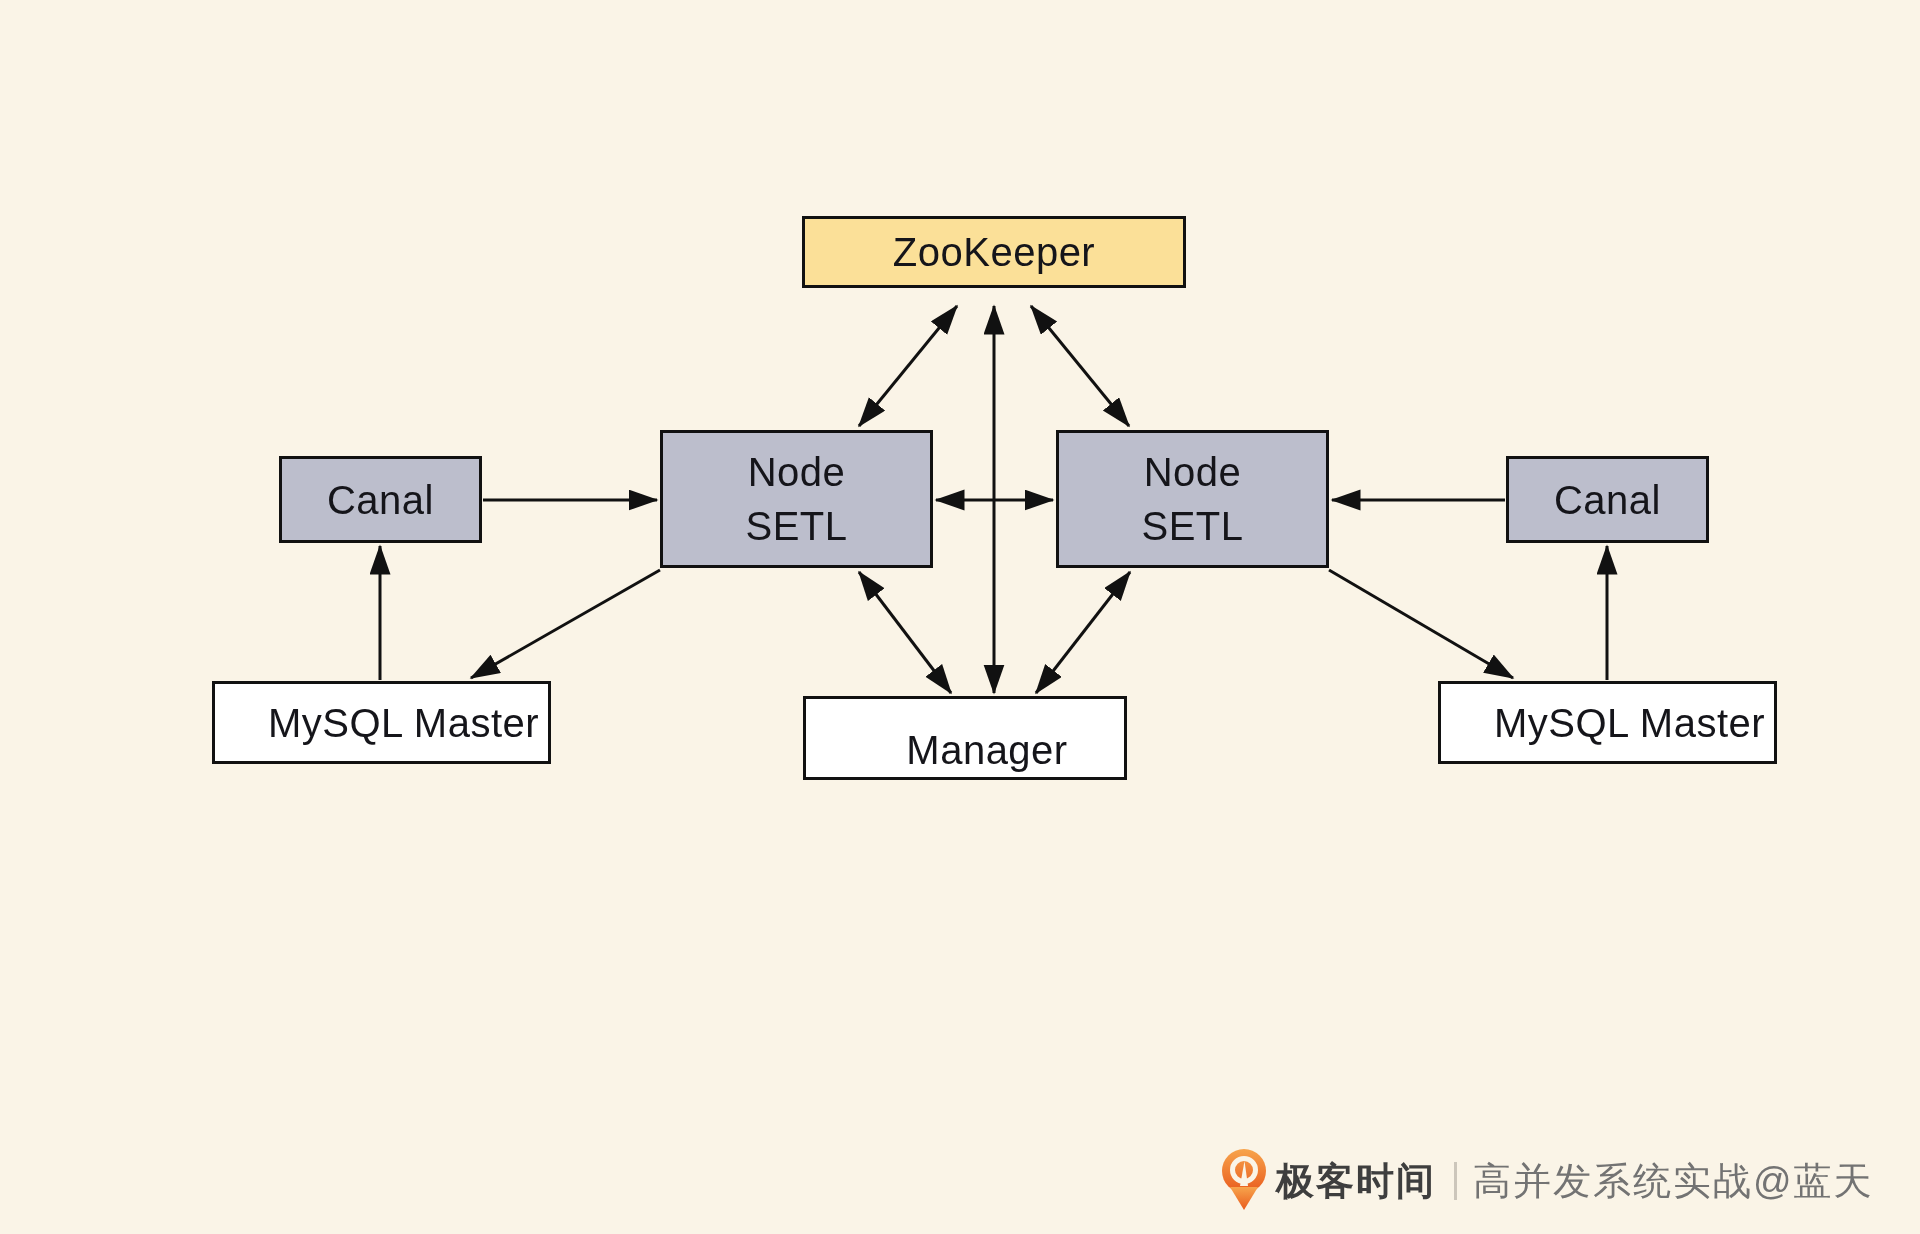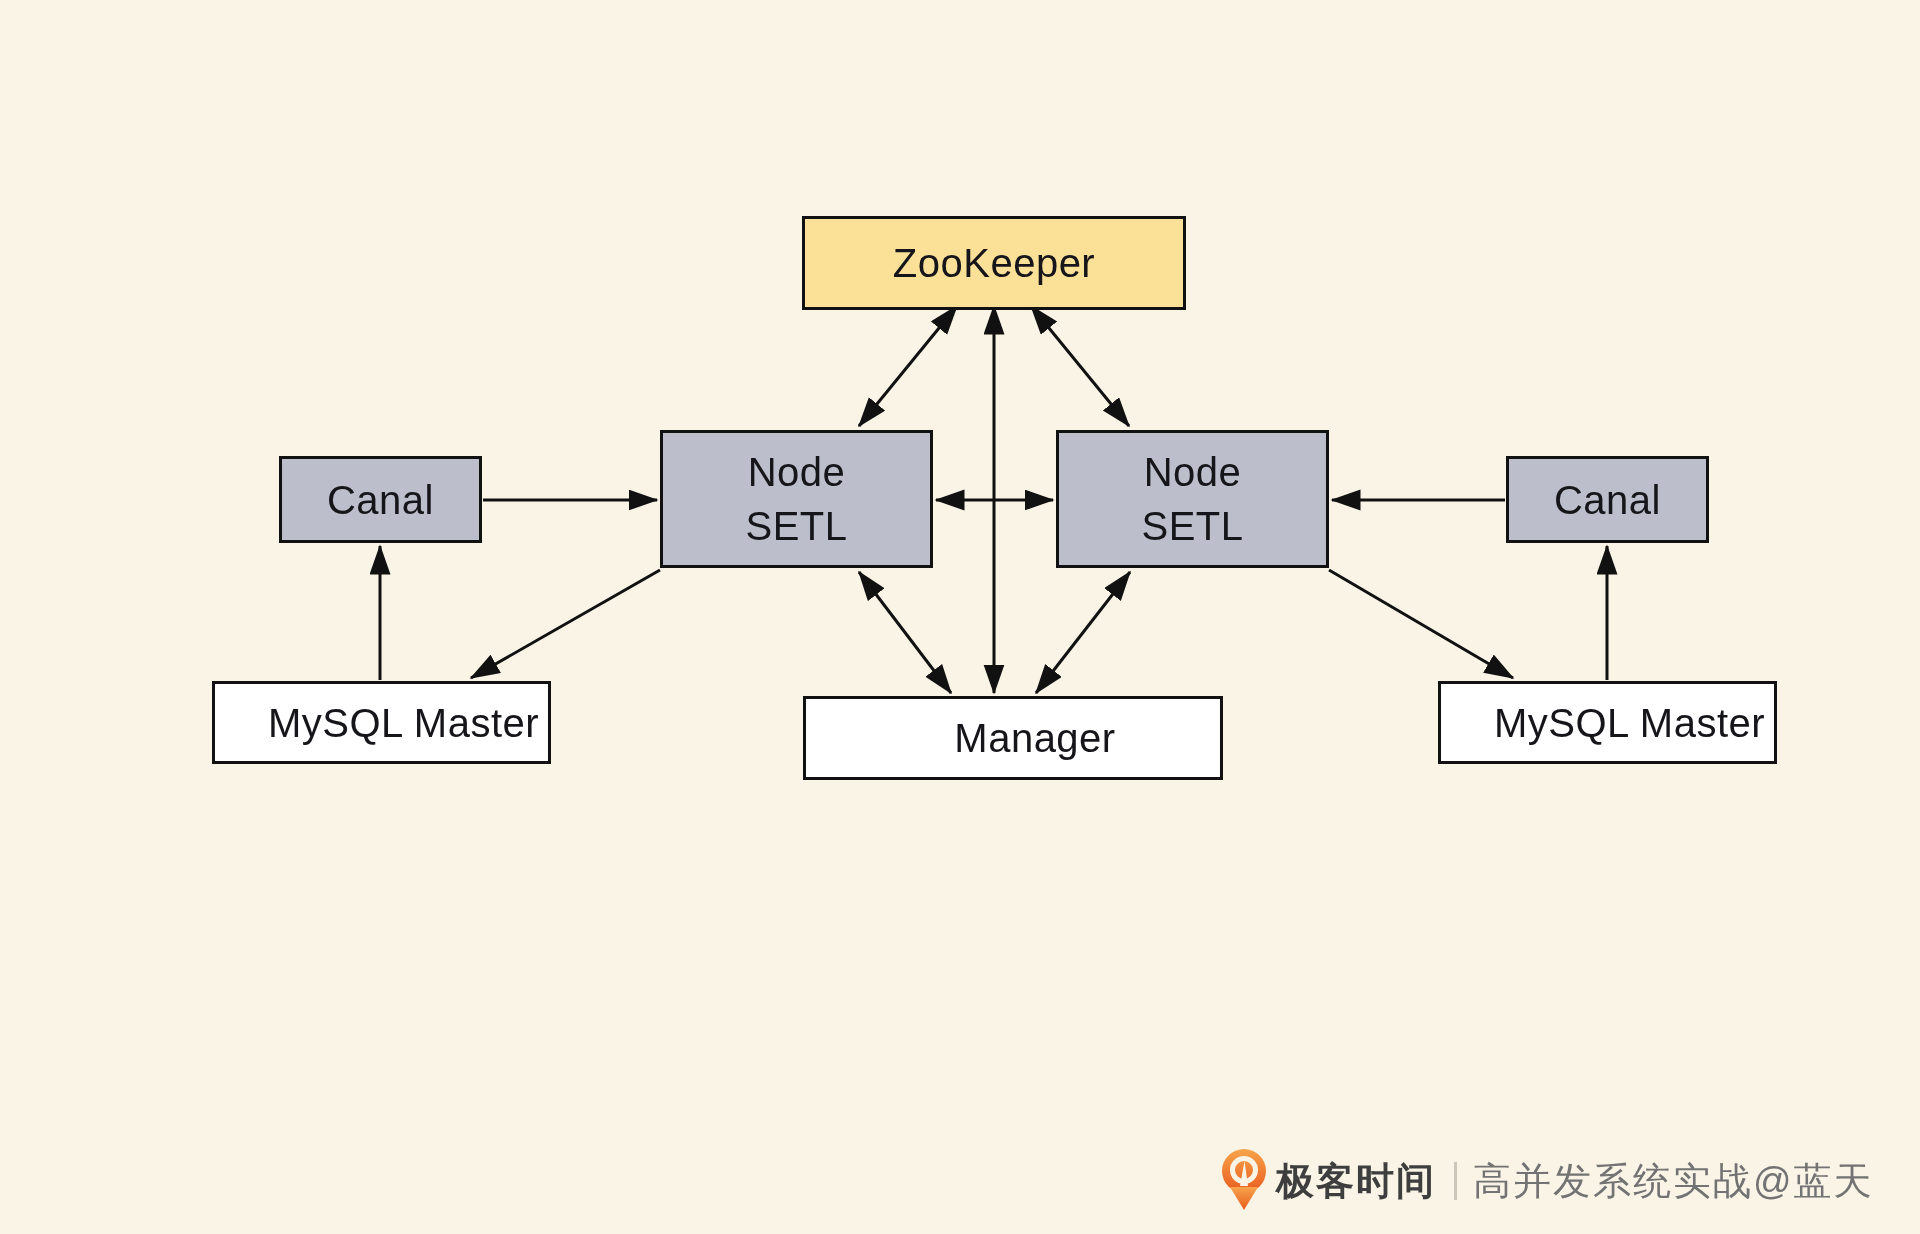--- a/index.html
+++ b/index.html
@@ -21,28 +21,28 @@
     font-size:40px;color:#15151a;
     letter-spacing:0.5px;
     text-align:center;
     line-height:54px;
     white-space:nowrap;
   }
   .fill-yellow{background:#FBE098;}
   .fill-gray{background:#BCBECC;}
   .fill-white{background:#FFFFFF;padding-left:44px;}
 
-  .box-zookeeper    {left:802px; top:216px; width:384px; height:94px;}
+  .box-zookeeper    {left:802px; top:216px; width:384px; height:72px;}
   .box-node-left    {left:660px; top:430px; width:273px; height:138px;}
   .box-node-right   {left:1056px;top:430px; width:273px; height:138px;}
   .box-canal-left   {left:279px; top:456px; width:203px; height:87px;}
   .box-canal-right  {left:1506px;top:456px; width:203px; height:87px;}
   .box-mysql-left   {left:212px; top:681px; width:339px; height:83px;}
   .box-mysql-right  {left:1438px;top:681px; width:339px; height:83px;}
-  .box-manager      {left:803px; top:696px; width:420px; height:84px;}
+  .box-manager      {left:803px; top:696px; width:324px; height:84px;justify-content:flex-end;}
 
   .footer{
     position:absolute;left:1220px;top:1148px;height:66px;
     display:flex;align-items:center;
   }
   .footer .brand{
     margin-left:8px;
     font-size:38px;font-weight:600;color:#3E3E3E;letter-spacing:2px;
   }
   .footer .divider{

